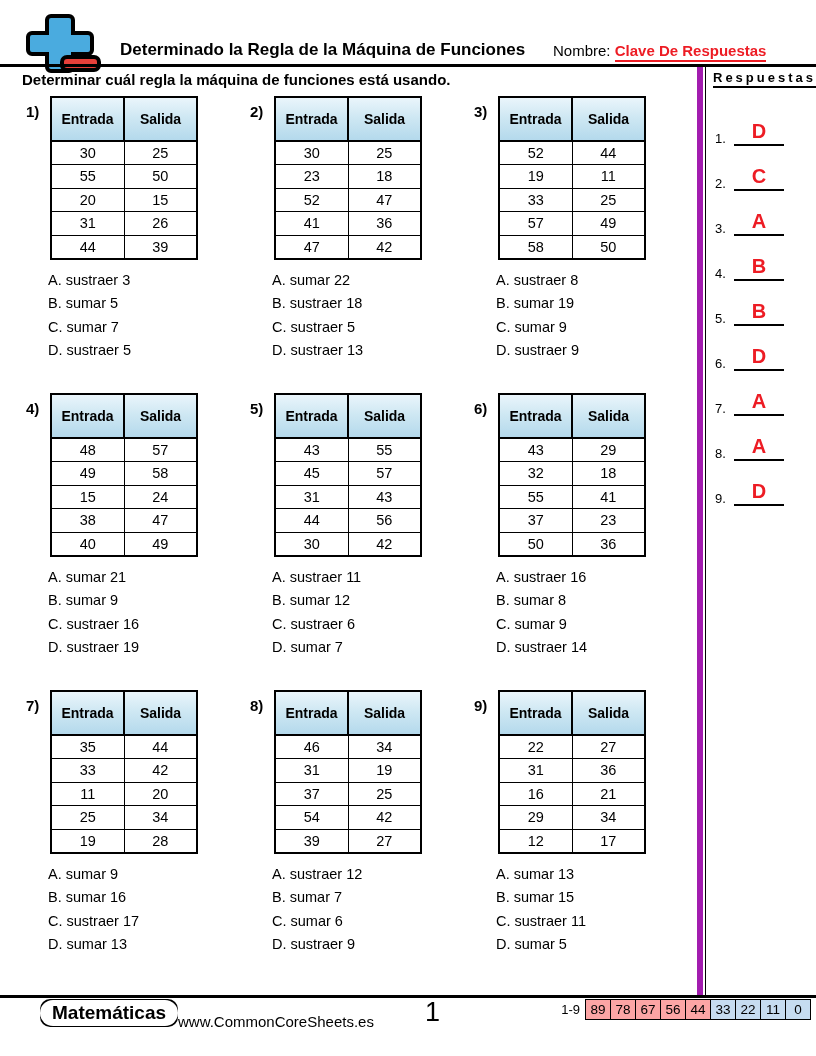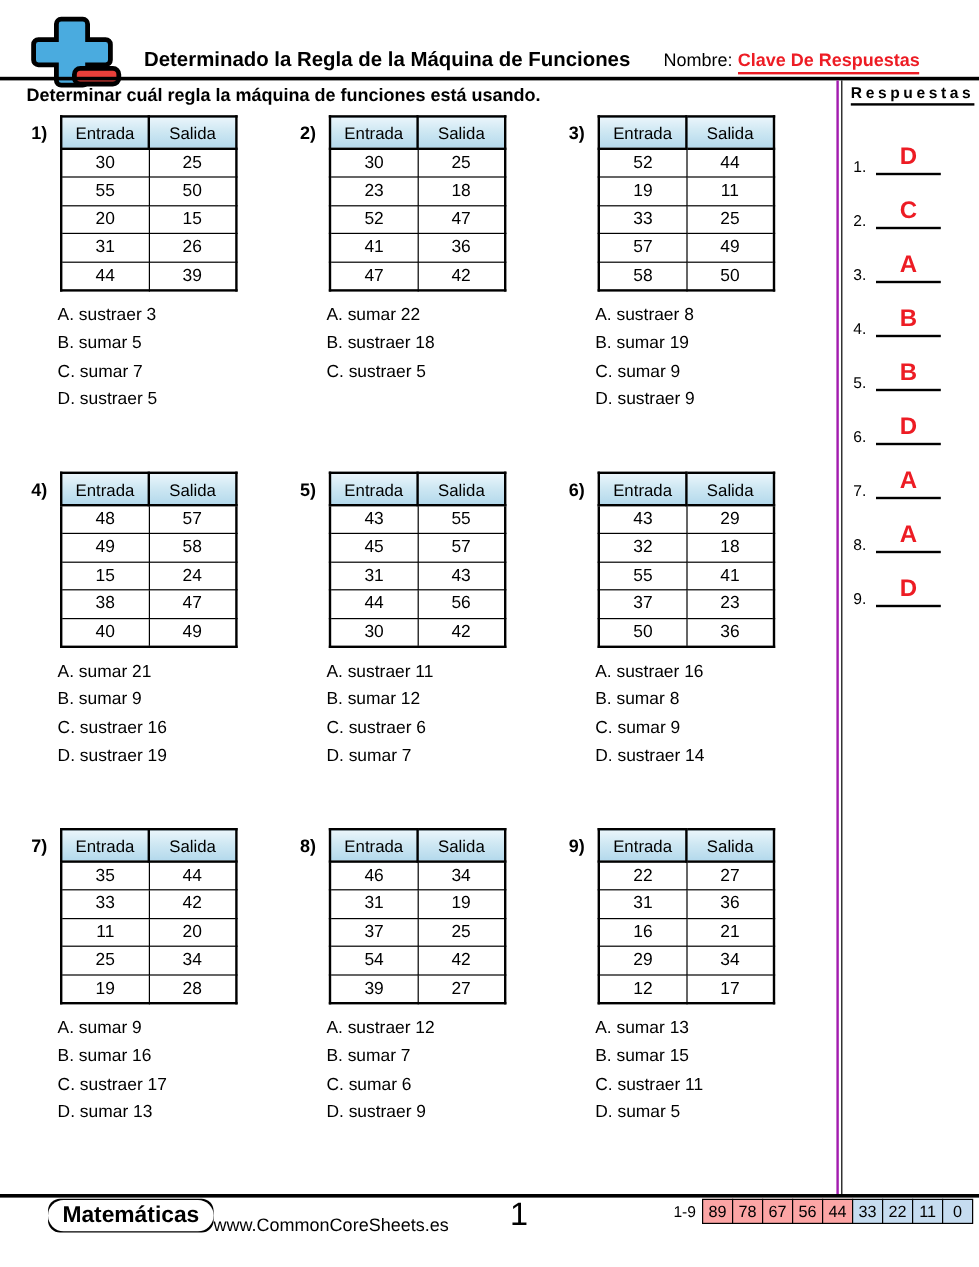--- a/index.html
+++ b/index.html
@@ -21,35 +21,35 @@
 
   
   #problems-grid {
     position:absolute; left:24px; top:96px; width:670px;
     display:grid; grid-template-columns:224px 224px 220px; grid-auto-rows:297px;
   }
   .problem { position:relative; }
   .p-num { position:absolute; left:2px; top:7px; font-weight:bold; font-size:15px; }
   .p-table { margin-left:26px; border-collapse:collapse; border:2px solid #000; }
   .p-table th {
-    width:73px; height:27px; font-size:14px; font-weight:normal;
+    width:73px; height:44px; font-size:14px; font-weight:bold;
     border:2px solid #000;
     background:linear-gradient(to bottom, #eaf5fb 0%, #cfe8f3 45%, #b4d9ec 100%);
   }
   .p-table td {
     width:73px; height:23.5px; text-align:center; font-size:14.5px;
     border:1px solid #000; padding:0;
   }
   .choices { margin:9px 0 0 24px; }
   .choice { font-size:14.5px; line-height:23.5px; }
 
   
   .answers-col {
     position:absolute; left:697px; top:67px; width:97px; height:928px;
-    border-left:2px solid #a21caf;
+    border-left:6px solid #a21caf;
   }
   .answers-col .inner-line { position:absolute; left:2px; top:0; bottom:0; width:0; border-left:1px solid #000; }
   .answers-heading {
     display:inline-block; margin:3px 0 0 10px;
     font-size:13px; font-weight:bold; letter-spacing:3px;
     border-bottom:2px solid #000; padding-bottom:1px;
   }
   #answers-list { margin-top:17px; }
   .answer-row { display:flex; align-items:flex-end; height:45px; padding:0 10px 4px 12px; }
   .ans-num { font-size:13px; padding-right:8px; }
@@ -160,20 +160,21 @@
           <tr>
             <td>47</td>
             <td>42</td>
           </tr>
         </tbody>
     </table>
     <div class="choices">
         <div class="choice">A. sumar 22</div>
         <div class="choice">B. sustraer 18</div>
         <div class="choice">C. sustraer 5</div>
+        <div class="choice">D. sustraer 13</div>
       </div>
   </div>
 
   <div class="problem">
     <span class="p-num">3)</span>
     <table class="p-table">
       <thead>
         <tr>
           <th>Entrada</th>
           <th>Salida</th>

